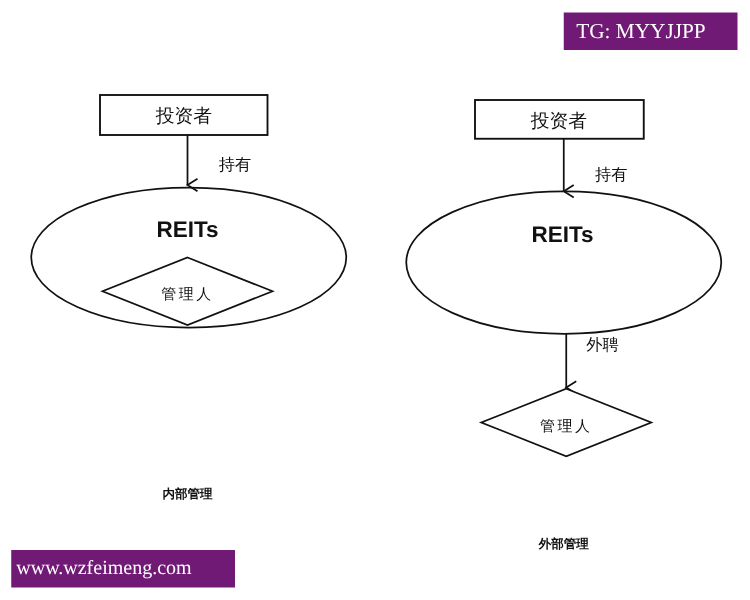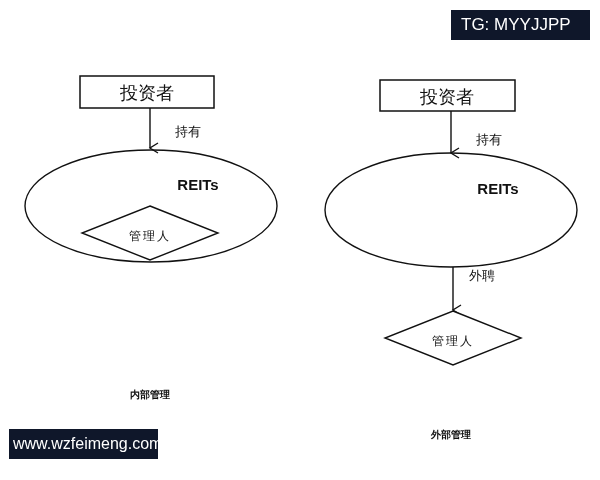--- a/index.html
+++ b/index.html
@@ -1,24 +1,24 @@
 <!DOCTYPE html>
 <html><head>
 <meta charset="utf-8">
 <style>
   html, body { margin:0; padding:0; background:#ffffff; }
   body { width:600px; height:480px; position:relative; overflow:hidden; font-family:"DejaVu Sans", sans-serif; }
   svg { position:absolute; left:0; top:0; }
   .lbl { position:absolute; transform:translate(-50%,-50%); white-space:nowrap; color:#111; }
-  .box-text { font-size:18px; }
+  .box-text { font-size:15px; }
   .edge-text { font-size:13px; }
-  .reits { font-size:15px; font-weight:bold; font-family:"Liberation Sans", sans-serif;margin-left:48px; }
+  .reits { font-size:18px; font-weight:bold; font-family:"Liberation Sans", sans-serif; }
   .diamond-text { font-size:12px; letter-spacing:2px; }
   .caption { font-size:10px; font-weight:bold; }
-  .wm { position:absolute; background:#0f172a; color:#ffffff; font-family:Liberation Sans, sans-serif; font-size:17px; line-height:30px; padding:0 10px; box-sizing:border-box; }
+  .wm { position:absolute; background:#701a75; color:#ffffff; font-family:Liberation Serif, serif; font-size:17px; line-height:30px; padding:0 10px; box-sizing:border-box; }
 </style>
 </head>
 <body>
 
 <svg width="600" height="480">
   <defs>
     <marker id="arr" markerWidth="12" markerHeight="12" refX="6" refY="10" orient="auto" markerUnits="userSpaceOnUse">
       <path d="M1,2 L6,10 L11,2" fill="none" stroke="#111" stroke-width="1.4"></path>
     </marker>
   </defs>
@@ -29,21 +29,21 @@
   <polygon points="150,206 218,233 150,260 82,233" fill="#fff" stroke="#111" stroke-width="1.4"></polygon>
 
   <rect x="380" y="80" width="135" height="31" fill="#fff" stroke="#111" stroke-width="1.5"></rect>
   <line x1="451" y1="111" x2="451" y2="153" stroke="#111" stroke-width="1.4" marker-end="url(#arr)"></line>
   <ellipse cx="451" cy="210" rx="126" ry="57" fill="none" stroke="#111" stroke-width="1.4"></ellipse>
   <line x1="453" y1="267" x2="453" y2="310" stroke="#111" stroke-width="1.4" marker-end="url(#arr)"></line>
   <polygon points="453,311 521,338 453,365 385,338" fill="#fff" stroke="#111" stroke-width="1.4"></polygon>
 </svg>
 
 <div class="wm" style="left:451px;top:10px;width:139px;height:30px;">TG: MYYJJPP</div>
-<div class="wm" style="left:9px;top:429px;width:149px;height:30px;font-size:16px;padding:0 4px;">www.wzfeimeng.com</div>
+<div class="wm" style="left:9px;top:440px;width:179px;height:30px;font-size:16px;padding:0 4px;">www.wzfeimeng.com</div>
 
 <span class="lbl box-text" style="left:147px;top:93px;">投资者</span>
 <span class="lbl edge-text" style="left:188px;top:132px;">持有</span>
 <span class="lbl reits" style="left:150px;top:184px;">REITs</span>
 <span class="lbl diamond-text" style="left:150px;top:236px;">管理人</span>
 <span class="lbl caption" style="left:150px;top:395px;">内部管理</span>
 
 <span class="lbl box-text" style="left:447px;top:97px;">投资者</span>
 <span class="lbl edge-text" style="left:489px;top:140px;">持有</span>
 <span class="lbl reits" style="left:450px;top:188px;">REITs</span>

